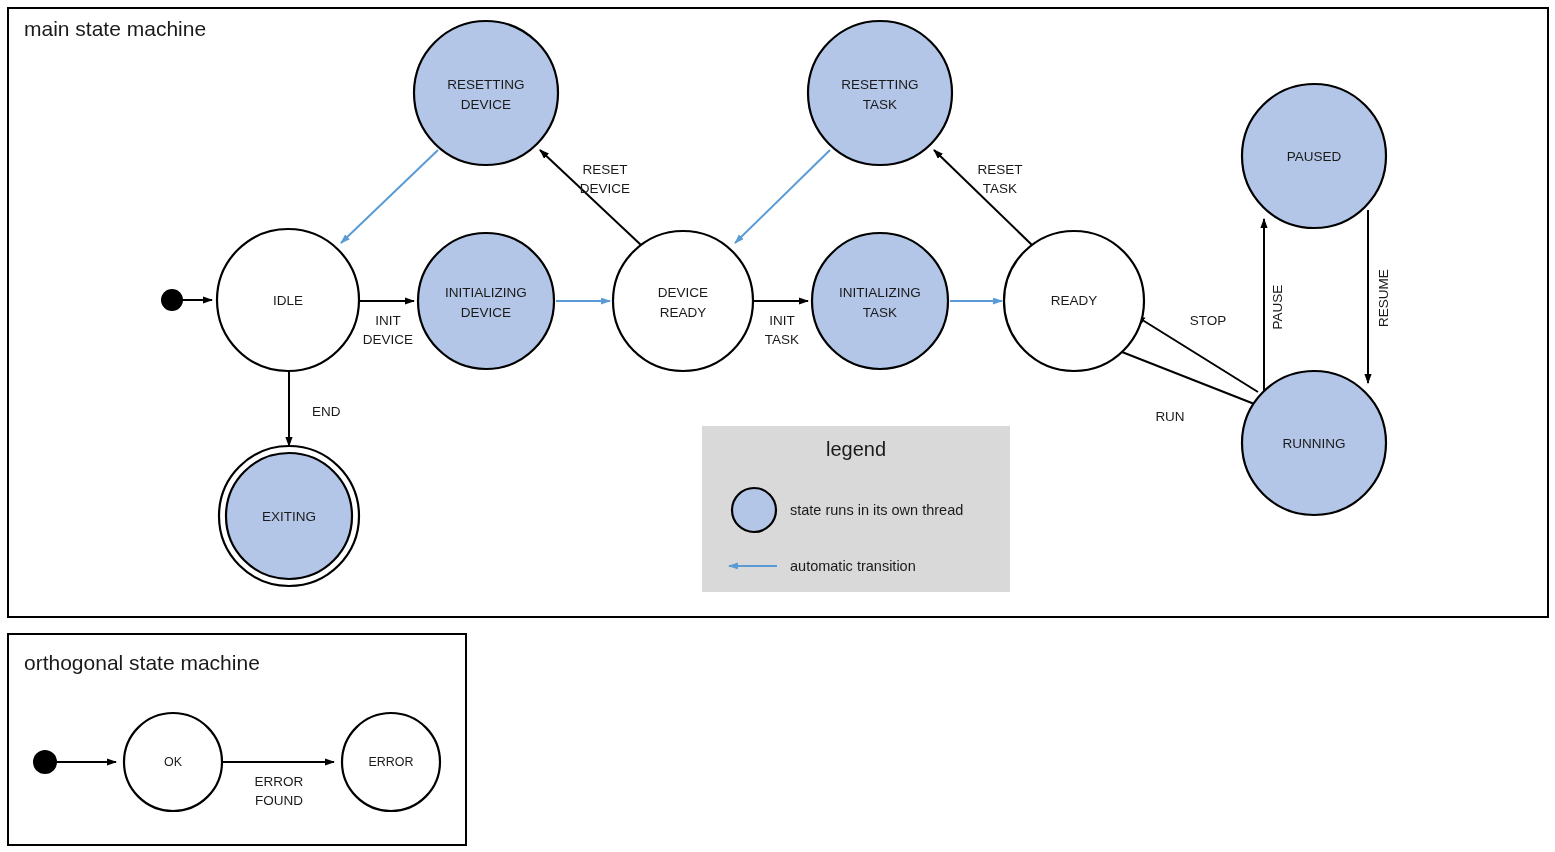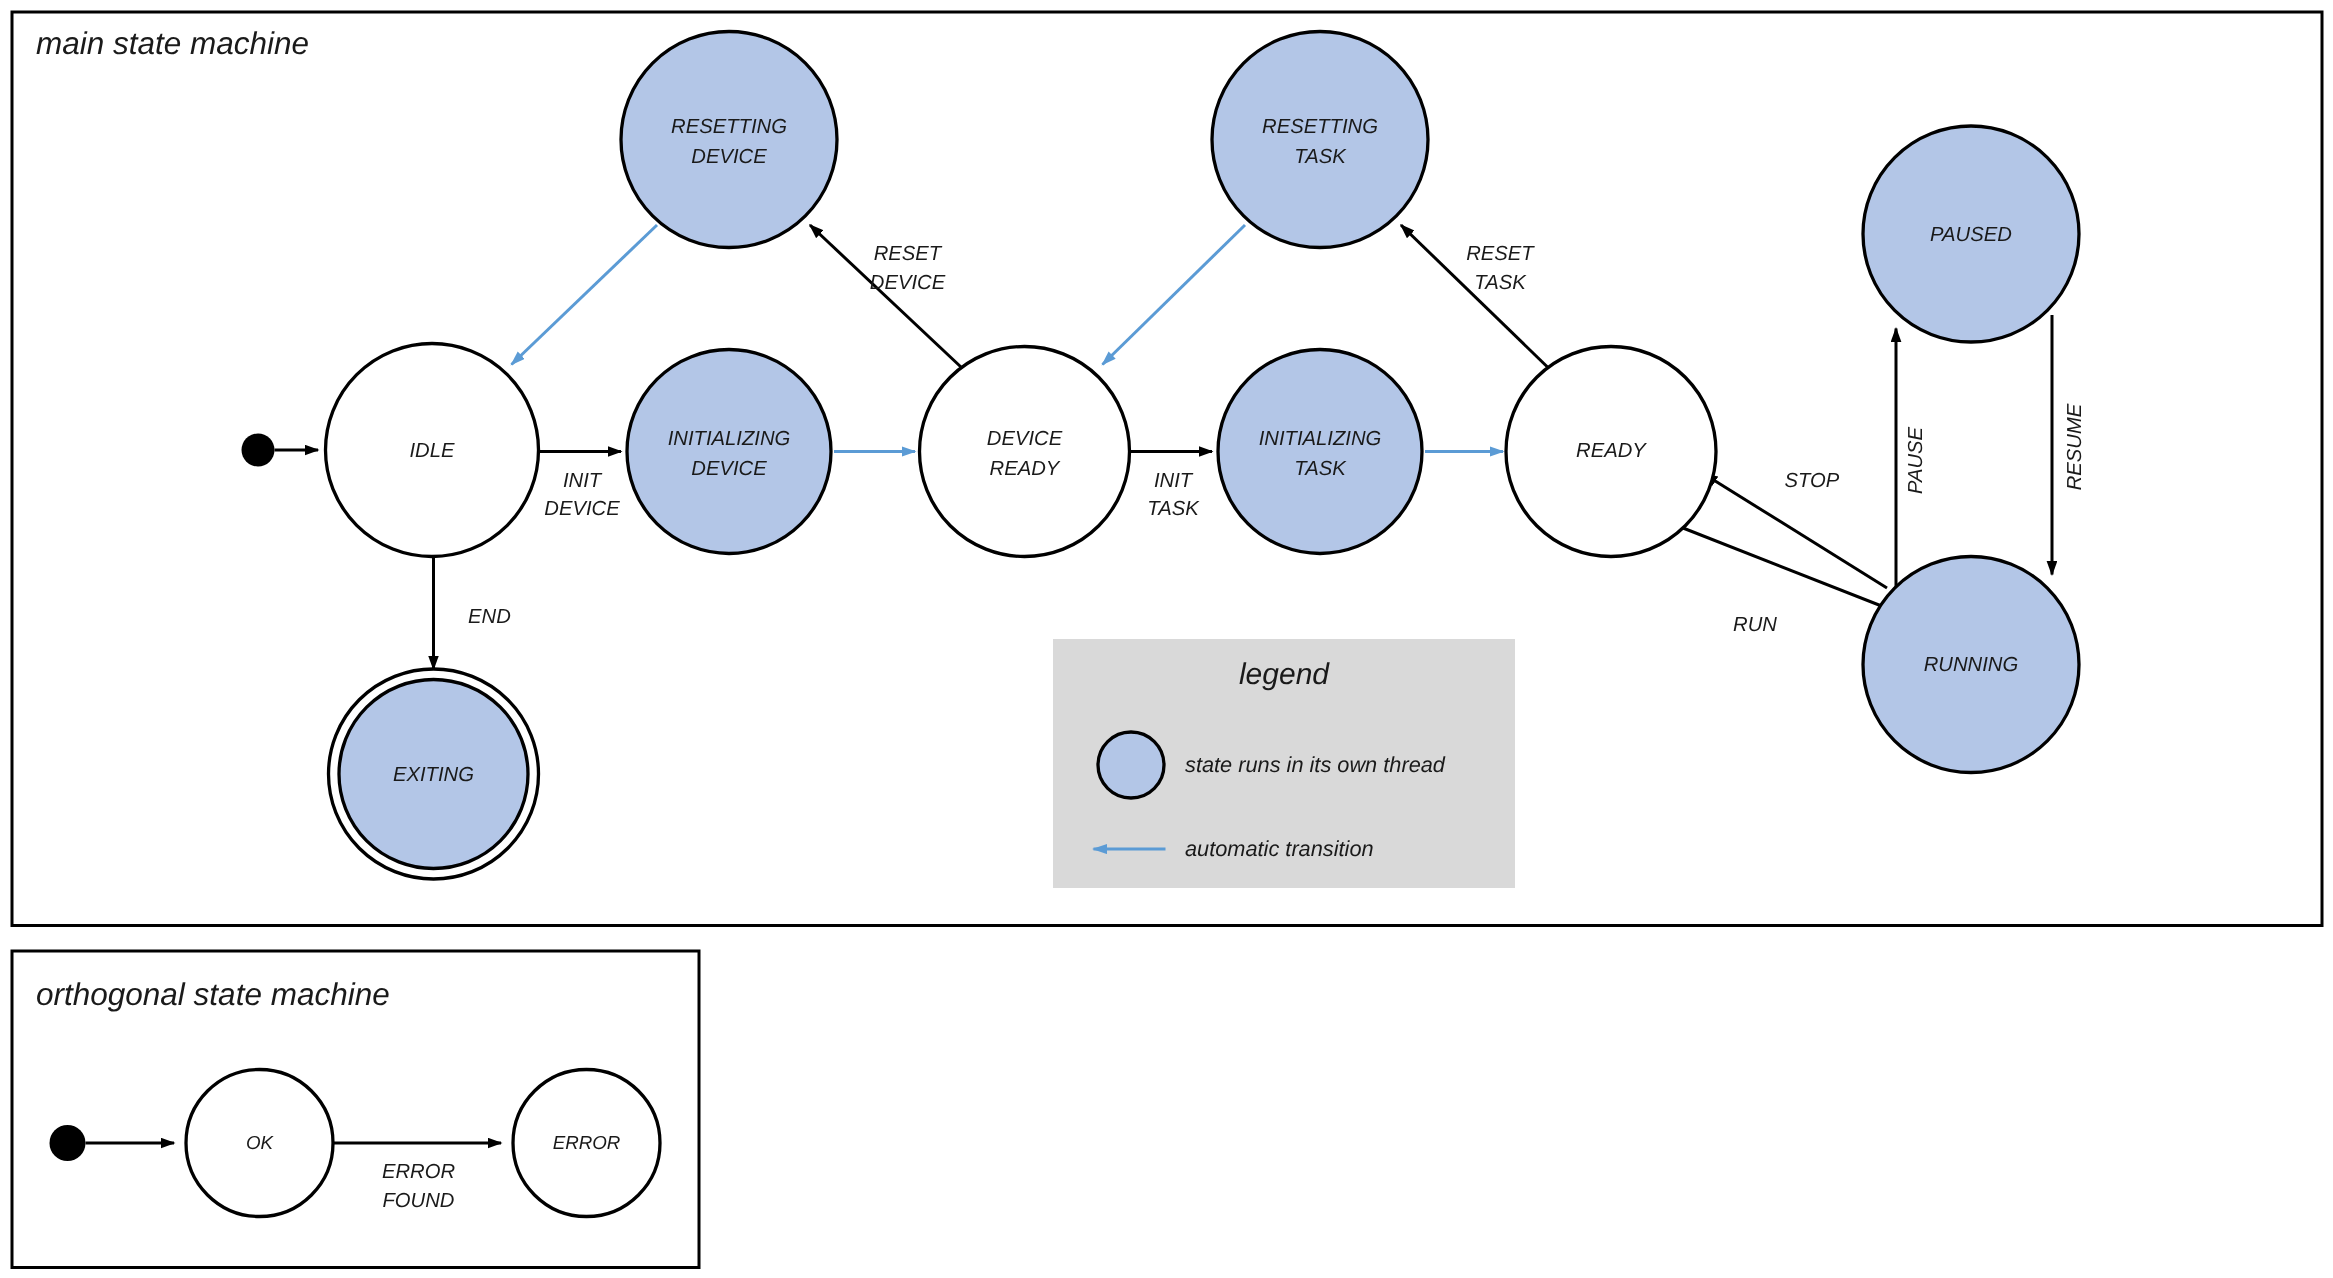--- a/index.html
+++ b/index.html
@@ -11,21 +11,20 @@
   body {
     width: 1555px;
     height: 852px;
     font-family: "Liberation Sans", sans-serif;
     overflow: hidden;
   }
   #canvas {
     position: relative;
     width: 1555px;
     height: 852px;
-    font-style: italic;
   }
   svg.diagram {
     position: absolute;
     top: 0;
     left: 0;
     width: 1555px;
     height: 852px;
   }
   .frame-rect {
     fill: #ffffff;

